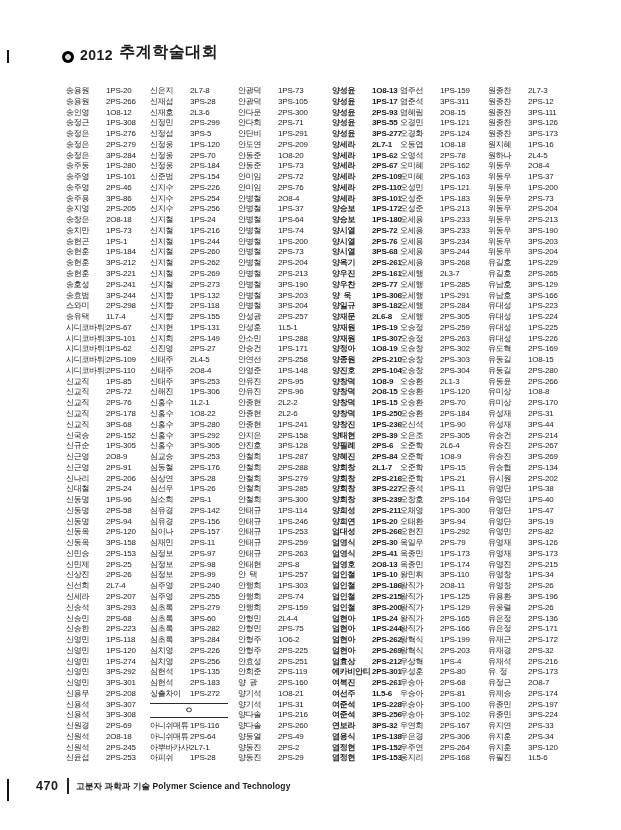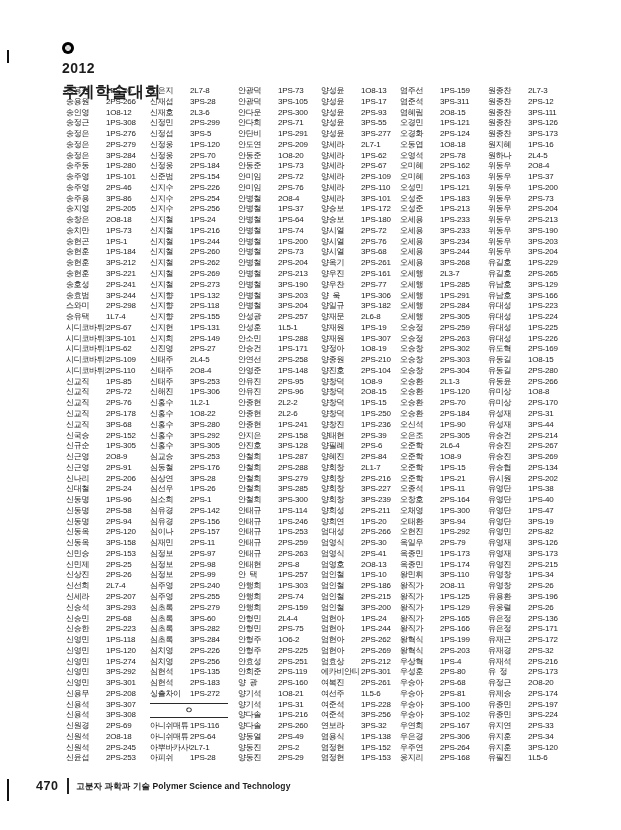--- a/index.html
+++ b/index.html
@@ -7,34 +7,34 @@
     width:621px;height:830px;position:relative;background:#ffffff;
     font-family:"Liberation Sans","DejaVu Sans",sans-serif;color:#1c1c1c;
     overflow:hidden;
   }
   
   .edge-mark{position:absolute;left:7px;width:2px;background:#111;}
   .edge-mark.top{top:50px;height:13px;}
   .edge-mark.bottom{top:779px;height:22px;}
 
   
-  .header{position:absolute;left:62px;top:42px;display:flex;align-items:flex-start;gap:6px;flex-direction:column;}
+  .header{position:absolute;left:62px;top:42px;display:flex;align-items:flex-end;gap:6px;}
   .bullseye{width:12px;height:12px;border-radius:50%;background:#000;position:relative;flex:0 0 auto;}
   .bullseye::after{content:"";position:absolute;left:3px;top:3px;width:6px;height:6px;border-radius:50%;
     background:#000;box-shadow:0 0 0 1.5px #fff inset;border:1.5px solid #fff;box-sizing:border-box;}
   .hdr-year{font-size:14px;font-weight:bold;letter-spacing:0.5px;}
   .hdr-title{font-size:16px;font-weight:bold;letter-spacing:0.5px;}
 
   
   .grid{position:absolute;left:64px;top:86px;width:494px;height:679px;}
   .col{position:absolute;top:0;width:78px;}
   .col:nth-child(1){left:2px;}
   .col:nth-child(2){left:86px;}
   .col:nth-child(3){left:174px;}
-  .col:nth-child(4){left:257px;}
+  .col:nth-child(4){left:268px;font-weight:bold;}
   .col:nth-child(5){left:336px;}
   .col:nth-child(6){left:424px;}
   .row{height:10.78px;display:flex;align-items:center;font-size:8px;line-height:10.78px;}
   .row .nm{flex:0 0 40px;white-space:pre;overflow:hidden;letter-spacing:-0.3px;}
   .row .cd{white-space:nowrap;letter-spacing:-0.2px;}
   .sec{height:21.56px;display:flex;flex-direction:column;justify-content:space-evenly;}
   .sec .rule{border-top:1px solid #2a2a2a;height:0;width:100%;}
   .sec .lbl{text-align:center;font-size:9px;font-weight:bold;line-height:6px;}
 
   
@@ -1539,21 +1539,21 @@
       <div class="row">
         <span class="nm">유재석</span>
         <span class="cd">2PS-216</span>
       </div>
       <div class="row">
         <span class="nm">유  정</span>
         <span class="cd">2PS-173</span>
       </div>
       <div class="row">
         <span class="nm">유정근</span>
-        <span class="cd">2O8-20</span>
+        <span class="cd">2O8-7</span>
       </div>
       <div class="row">
         <span class="nm">유제승</span>
         <span class="cd">2PS-174</span>
       </div>
       <div class="row">
         <span class="nm">유종민</span>
         <span class="cd">2PS-197</span>
       </div>
       <div class="row">

